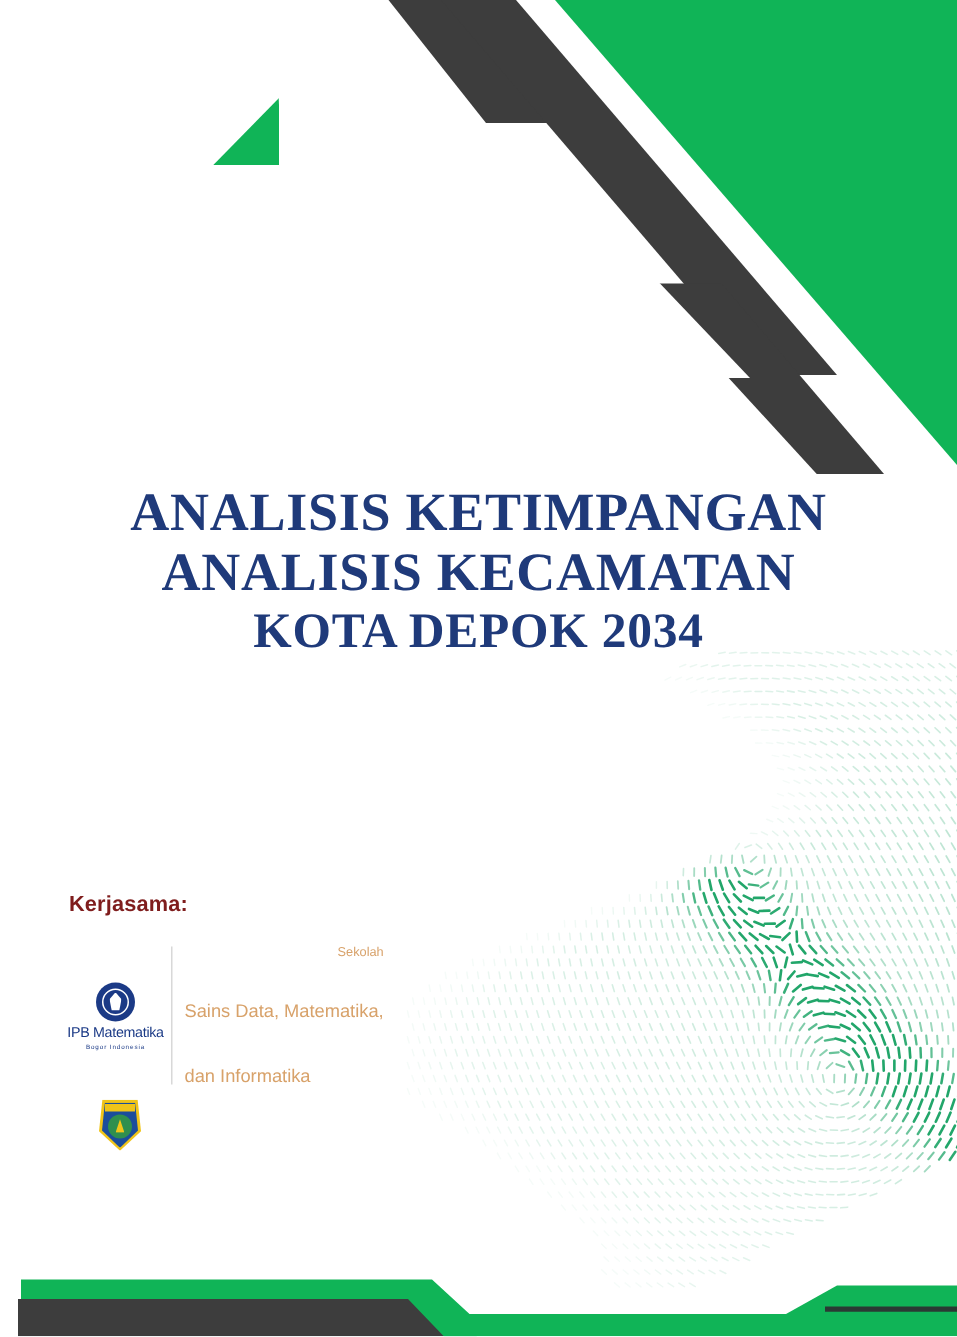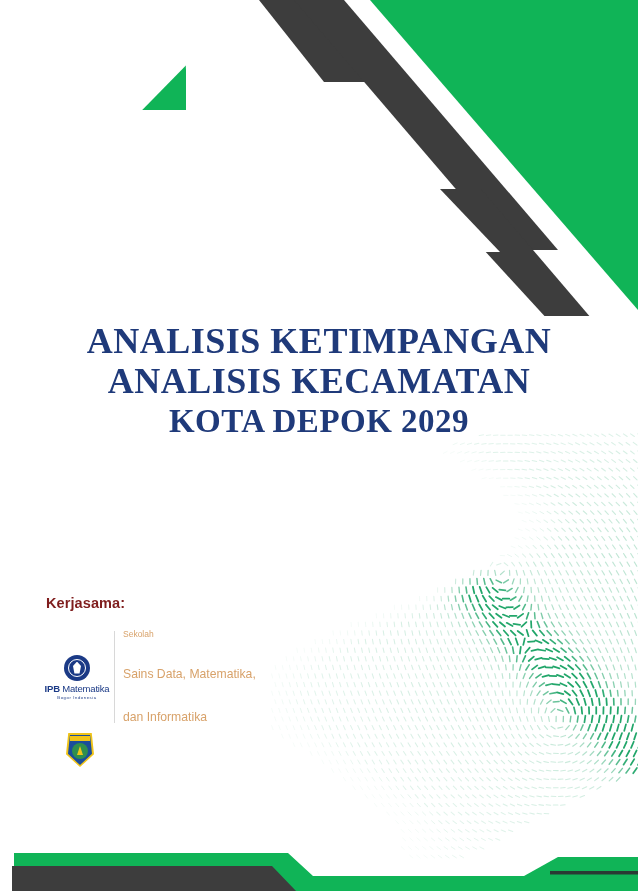--- a/index.html
+++ b/index.html
@@ -97,21 +97,21 @@
     background: #ffffff;
     clip-path: polygon(50% 0%, 100% 38%, 82% 100%, 18% 100%, 0% 38%);
   }
   #ipb-wordmark {
     font-size: 9.5px;
     color: #1b3a86;
     margin-top: 2px;
     white-space: nowrap;
     letter-spacing: -0.2px;
   }
-  #ipb-wordmark b { font-weight: bold; }
+  #ipb-wordmark b { font-weight: normal; }
   #ipb-tagline {
     font-size: 4.2px;
     color: #1b3a86;
     letter-spacing: 0.6px;
     margin-top: 1px;
     white-space: nowrap;
   }
   #ipb-divider {
     width: 1px;
     align-self: stretch;
@@ -119,20 +119,21 @@
     margin: 2px 8px 2px 0;
   }
   #ipb-school-text {
     color: #d8a26a;
     line-height: 1.22;
   }
   #ipb-school-sekolah {
     display: block;
     font-size: 8.5px;
     color: #d8a26a;
+    text-align: right;
   }
   .ipb-school-main {
     display: block;
     font-size: 12.2px;
     color: #d8a26a;
     margin-top: 28px;
   }
   
   #depok-row { margin-top: 8px; }
   #depok-logo-wrap {
@@ -1831,21 +1832,21 @@
       <line x1="434.59" y1="857.89" x2="431.08" y2="855.31" stroke="#17a263" stroke-width="0.95" stroke-linecap="round" opacity="0.057"></line>
       <line x1="441.83" y1="857.85" x2="438.24" y2="855.35" stroke="#17a263" stroke-width="0.96" stroke-linecap="round" opacity="0.069"></line>
       <line x1="449.07" y1="857.82" x2="445.39" y2="855.38" stroke="#17a263" stroke-width="0.97" stroke-linecap="round" opacity="0.082"></line>
       <line x1="456.32" y1="857.78" x2="452.55" y2="855.42" stroke="#17a263" stroke-width="0.99" stroke-linecap="round" opacity="0.095"></line>
       <line x1="463.55" y1="857.73" x2="459.71" y2="855.47" stroke="#17a263" stroke-width="0.99" stroke-linecap="round" opacity="0.097"></line>
     </svg>
 
   <div id="title-block">
     <div class="title-line" id="title-line-1">ANALISIS KETIMPANGAN</div>
     <div class="title-line" id="title-line-2">ANALISIS KECAMATAN</div>
-    <div class="title-line" id="title-line-3">KOTA DEPOK 2029</div>
+    <div class="title-line" id="title-line-3">KOTA DEPOK 2034</div>
   </div>
 
   <div id="partners-block">
 
     <div id="kerjasama-label">Kerjasama:</div>
 
     <div class="partner-row">
       <div id="ipb-logo-wrap">
         <span id="ipb-seal">
           <span id="ipb-seal-inner"></span>

